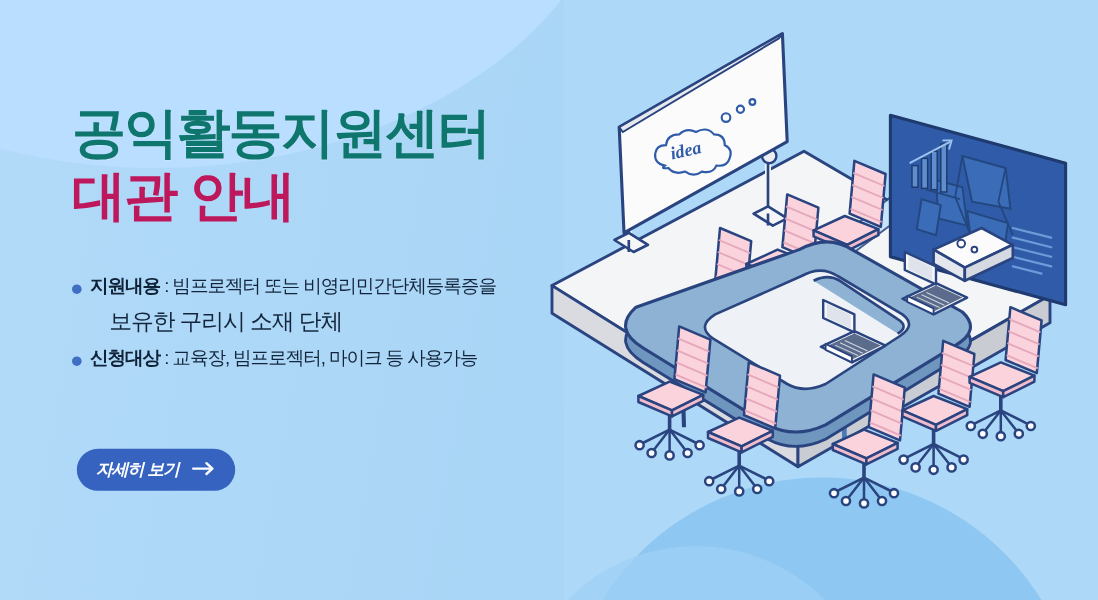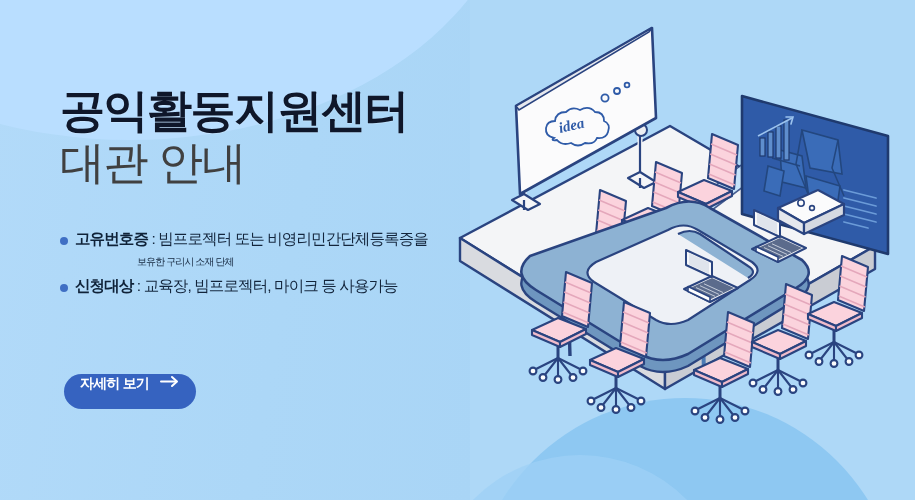--- a/index.html
+++ b/index.html
@@ -27,47 +27,47 @@
   .bg-fade-left{
     position:absolute;left:0;top:0;width:470px;height:500px;
     background:linear-gradient(100deg,#b2daf9 0%,#acd7f7 60%,#a9d5f6 100%);
   }
 
   
   .left{position:absolute;left:0;top:0;width:470px;height:500px;}
 
   .title{position:absolute;left:60px;top:88px;line-height:1;}
   .title-l1{
-    font-size:45px;font-weight:bold;color:#0f172a;
+    font-size:45px;font-weight:bold;color:#0f766e;
     letter-spacing:-1.5px;white-space:nowrap;
     text-shadow:0 1px 0 rgba(255,255,255,.18);
   }
   .title-l2{
-    font-size:45px;font-weight:normal;color:#404040;
+    font-size:45px;font-weight:bold;color:#be185d;
     letter-spacing:-1.5px;white-space:nowrap;margin-top:7px;
   }
 
   .bullets{position:absolute;left:60px;top:228px;width:400px;}
   .bl-row{display:flex;align-items:flex-start;margin-bottom:4px;}
   .bl-dot{
     width:8px;height:8px;border-radius:50%;background:#3f6fc4;
     margin-top:9px;margin-right:7px;flex:0 0 8px;
   }
   .bl-text{font-size:15.5px;color:#13253c;letter-spacing:-0.9px;line-height:1.48;white-space:nowrap;}
   .bl-text b{font-weight:bold;color:#0f2238;}
   .bl-cont{
-    font-size:10px;color:#13253c;letter-spacing:-0.9px;line-height:1.48;
-    margin-left:77px;margin-bottom:5px;white-space:nowrap;
+    font-size:19px;color:#13253c;letter-spacing:-0.9px;line-height:1.48;
+    margin-left:31px;margin-bottom:5px;white-space:nowrap;
   }
 
   .cta{
     position:absolute;left:64px;top:374px;
-    display:flex;align-items:flex-start;justify-content:center;gap:11px;
+    display:flex;align-items:center;justify-content:center;gap:11px;
     width:132px;height:35px;border-radius:18px;
-    background:#3663c0;border:none;cursor:pointer;
+    background:#3663c0;border:none;cursor:pointer;font-style:italic;
   }
   .cta-label{font-size:14px;font-weight:bold;color:#ffffff;letter-spacing:-0.8px;}
   .cta-arrow{display:block;}
 
   
   .illus{position:absolute;left:420px;top:18px;width:495px;height:470px;}
   .illus svg{display:block;}
 </style>
 </head>
 <body>
@@ -85,21 +85,21 @@
 
     <div class="title">
       <div class="title-l1">공익활동지원센터</div>
       <div class="title-l2">대관 안내</div>
     </div>
 
     <div class="bullets">
 
       <div class="bl-row">
         <span class="bl-dot"></span>
-        <span class="bl-text"><b>고유번호증</b><span> : </span><span>빔프로젝터 또는 비영리민간단체등록증을</span></span>
+        <span class="bl-text"><b>지원내용</b><span> : </span><span>빔프로젝터 또는 비영리민간단체등록증을</span></span>
       </div>
       <div class="bl-cont">보유한 구리시 소재 단체</div>
 
       <div class="bl-row">
         <span class="bl-dot"></span>
         <span class="bl-text"><b>신청대상</b><span> : </span><span>교육장, 빔프로젝터, 마이크 등 사용가능</span></span>
       </div>
 
     </div>
 

